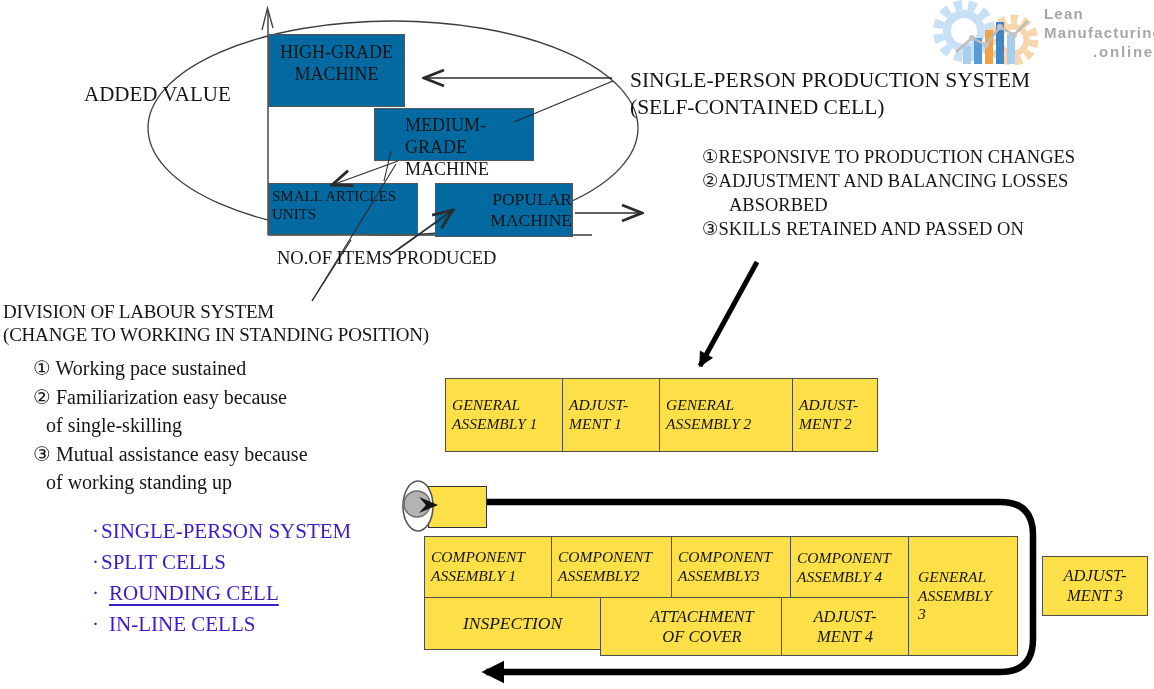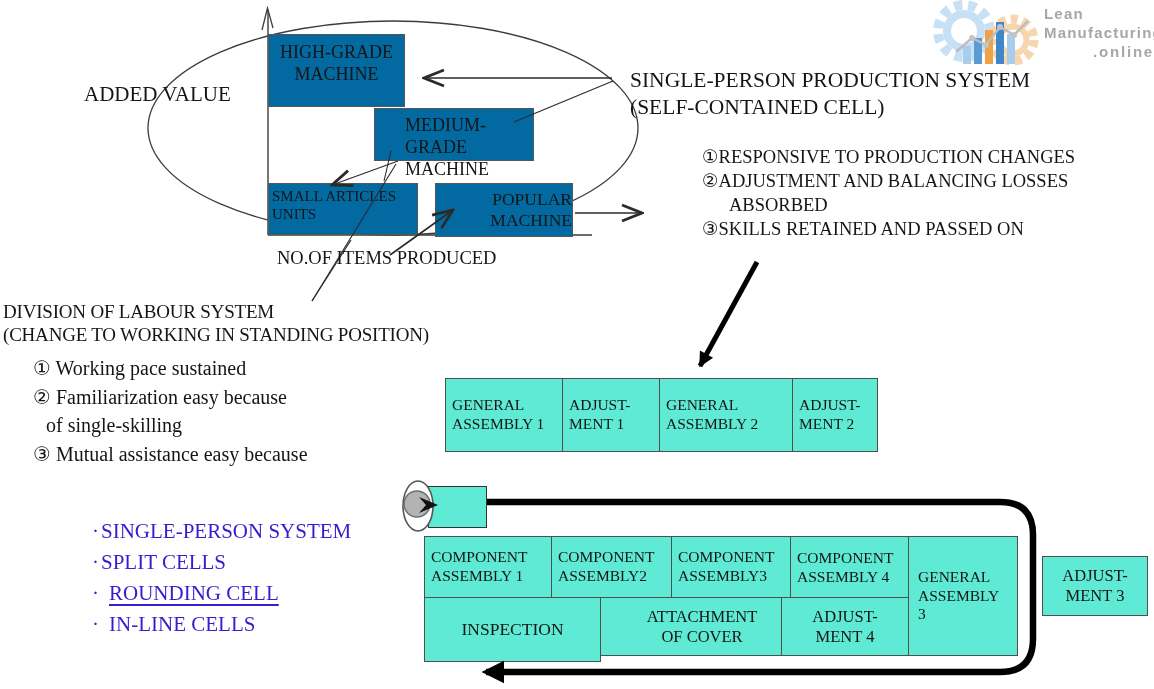--- a/index.html
+++ b/index.html
@@ -4,23 +4,23 @@
 <style>
   * { margin:0; padding:0; box-sizing:border-box; }
   html,body { width:1154px; height:689px; background:#fff; overflow:hidden; }
   #canvas { position:relative; width:1154px; height:689px; background:#fff;
             font-family:"Liberation Serif","DejaVu Sans",serif; color:#151515; }
   svg.layer { position:absolute; left:0; top:0; pointer-events:none; }
   #base-layer { z-index:0; }
   #arrow-layer { z-index:4; }
   .box { position:absolute; background:#0369a1; border:1.3px solid #565656; z-index:2;
          white-space:pre-line; line-height:1.22; }
-  .cell { position:absolute; background:#5eead4; border:1.4px solid #4f4f4f; z-index:2;
+  .cell { position:absolute; background:#fde047; border:1.4px solid #4f4f4f; z-index:2;
           white-space:pre-line; display:flex; flex-direction:column; justify-content:center;
-          font-size:15.5px; line-height:1.2; padding-left:6px; }
+          font-size:15.5px; line-height:1.2; padding-left:6px;font-style:italic; }
   .cellc { align-items:center; text-align:center; padding-left:0; }
   .lbl { position:absolute; z-index:5; white-space:nowrap; }
   .titleblock div { line-height:27px; }
   .benefits div { line-height:24px; }
   .divtitle div { line-height:22.5px; }
   .divpoints div { line-height:28.5px; }
   .indent13 { margin-left:13px; }
   .indent27 { margin-left:27px; }
   .purple-list { z-index:5; }
   .purple-list .pl-line { line-height:31px; }
@@ -70,20 +70,21 @@
     <div>①RESPONSIVE TO PRODUCTION CHANGES</div>
     <div>②ADJUSTMENT AND BALANCING LOSSES</div>
     <div class="indent27">ABSORBED</div>
     <div>③SKILLS RETAINED AND PASSED ON</div>
   </div>
   <div class="lbl divpoints" style="left:33px;top:354px;font-size:20px;">
     <div>①  Working pace sustained</div>
     <div>②  Familiarization easy because</div>
     <div class="indent13">of single-skilling</div>
     <div>③ Mutual assistance easy because</div>
+    <div class="indent13">of working standing up</div>
   </div>
 
   <div class="lbl purple-list" style="left:92px;top:516px;font-size:21px;color:#3a1bcd;">
     <div class="pl-line">
       <span class="pl-bullet">·</span><span>SINGLE-PERSON SYSTEM</span>
     </div>
     <div class="pl-line">
       <span class="pl-bullet">·</span><span>SPLIT CELLS</span>
     </div>
     <div class="pl-line">
@@ -109,21 +110,21 @@
 ASSEMBLY 1</div>
   <div class="cell" style="left:551px;top:536px;width:121px;height:62px;">COMPONENT
 ASSEMBLY2</div>
   <div class="cell" style="left:671px;top:536px;width:120px;height:62px;">COMPONENT
 ASSEMBLY3</div>
   <div class="cell" style="left:790px;top:536px;width:119px;height:64px;">COMPONENT
 ASSEMBLY 4</div>
   <div class="cell" style="left:908px;top:536px;width:110px;height:120px;padding-left:9px;">GENERAL
 ASSEMBLY
 3</div>
-  <div class="cell cellc" style="left:424px;top:597px;width:177px;height:65px;font-size:17.5px;">INSPECTION</div>
+  <div class="cell cellc" style="left:424px;top:597px;width:177px;height:53px;font-size:17.5px;">INSPECTION</div>
   <div class="cell cellc" style="left:600px;top:597px;width:204px;height:59px;font-size:16.5px;">ATTACHMENT
 OF COVER</div>
   <div class="cell cellc" style="left:781px;top:597px;width:128px;height:59px;font-size:16.5px;">ADJUST-
 MENT 4</div>
   <div class="cell cellc" style="left:1042px;top:556px;width:106px;height:60px;font-size:16.5px;">ADJUST-
 MENT 3</div>
 
   <svg id="arrow-layer" class="layer" width="1154" height="689">
     <defs>
       <marker id="mOpen" viewBox="0 0 12 10" refX="11" refY="5" markerWidth="24" markerHeight="20" orient="auto" markerUnits="userSpaceOnUse">

